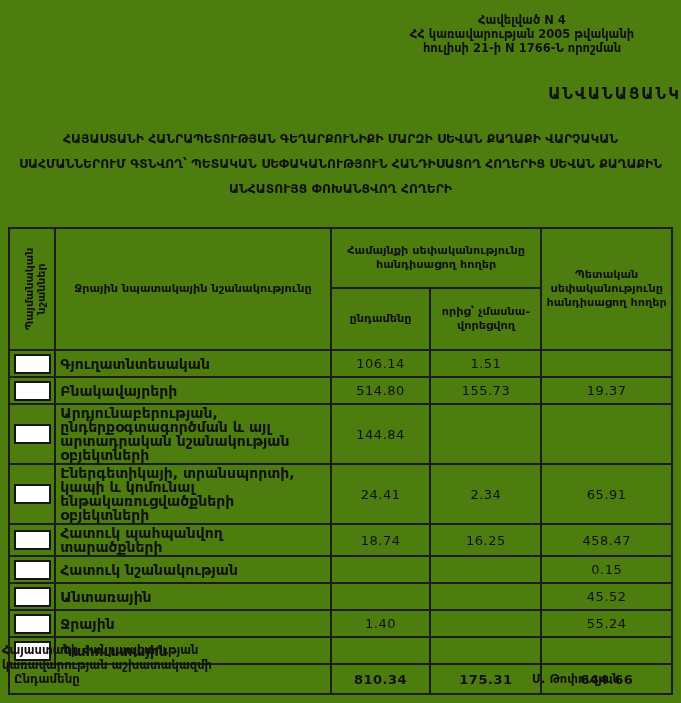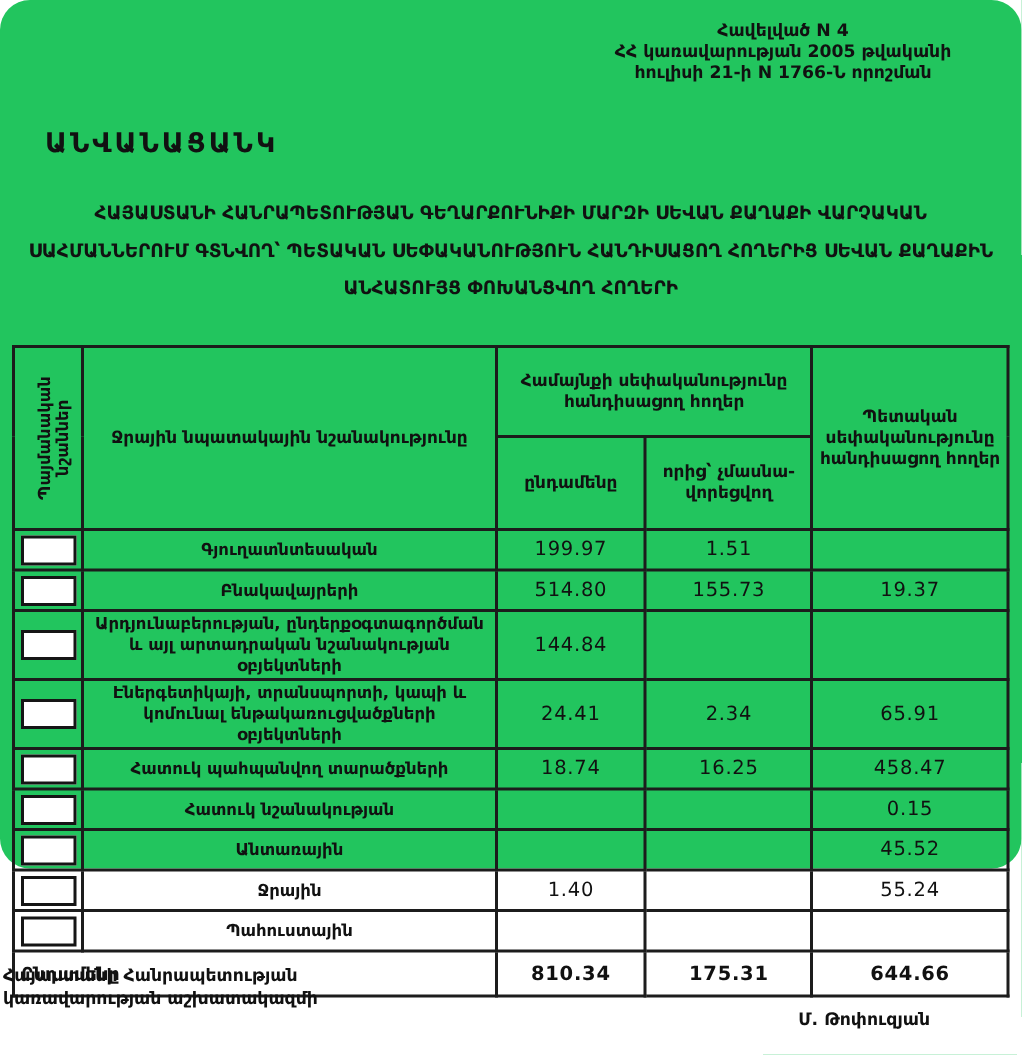--- a/index.html
+++ b/index.html
@@ -10,41 +10,40 @@
   body {
     width: 681px;
     height: 703px;
     overflow: hidden;
     font-family: "DejaVu Sans", sans-serif;
     color: #111;
     position: relative;
   }
   .page {
     width: 681px;
-    height: 579px;
-    background: #22c55e;
-    border-radius: 20px;
+    height: 703px;
+    background: #4d7c0f;
   }
   
   .appendix {
     padding-top: 13px;
     padding-right: 8px;
     text-align: center;
     font-weight: bold;
     font-size: 11.5px;
     line-height: 14px;
     width: 300px;
     margin-left: 372px;
   }
   
   .doc-title {
     margin-top: 30px;
-    text-align: left;
-    font-weight: bold;
-    font-size: 18px;
+    text-align: right;
+    font-weight: bold;
+    font-size: 15px;
     letter-spacing: 2px;
     padding-left: 30px;
   }
   .doc-subtitle {
     margin: 24px auto 0 auto;
     width: 664px;
     text-align: center;
     font-weight: bold;
     font-size: 12.3px;
     line-height: 25px;
@@ -88,23 +87,23 @@
   td.sym-cell { text-align: center; padding: 3px 0; }
   .sym-box {
     width: 33px;
     height: 16px;
     border: 2px solid #151515;
     margin: 0 auto;
     background: #fff;
   }
   td.label-cell {
     font-weight: bold;
-    font-size: 11px;
+    font-size: 14px;
     line-height: 14px;
-    text-align: center;
+    text-align: left;
     height: 23px;
   }
   td.num-cell {
     text-align: center;
     font-size: 13px;
     font-weight: normal;
     letter-spacing: 0.5px;
   }
   tr.total-row td {
     height: 26px;
@@ -169,21 +168,21 @@
         <th class="hdr-sub">ընդամենը</th>
         <th class="hdr-sub">որից՝ չմասնա­վորեցվող</th>
       </tr>
     </thead>
     <tbody>
       <tr>
         <td class="sym-cell">
             <div class="sym-box"></div>
           </td>
         <td class="label-cell">Գյուղատնտեսական</td>
-        <td class="num-cell">199.97</td>
+        <td class="num-cell">106.14</td>
         <td class="num-cell">1.51</td>
         <td class="num-cell"></td>
       </tr>
       <tr>
         <td class="sym-cell">
             <div class="sym-box"></div>
           </td>
         <td class="label-cell">Բնակավայրերի</td>
         <td class="num-cell">514.80</td>
         <td class="num-cell">155.73</td>

